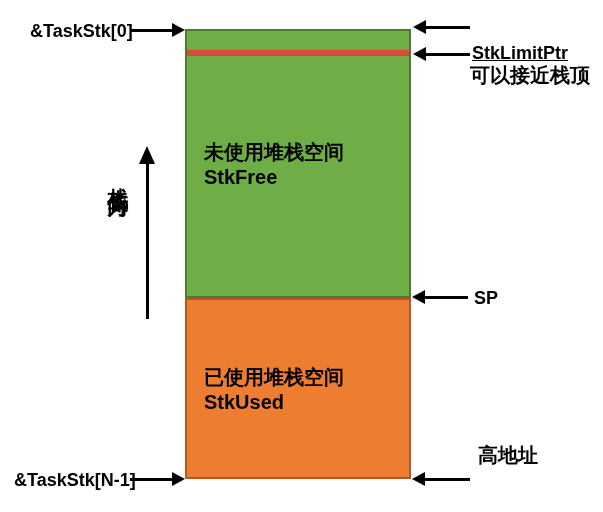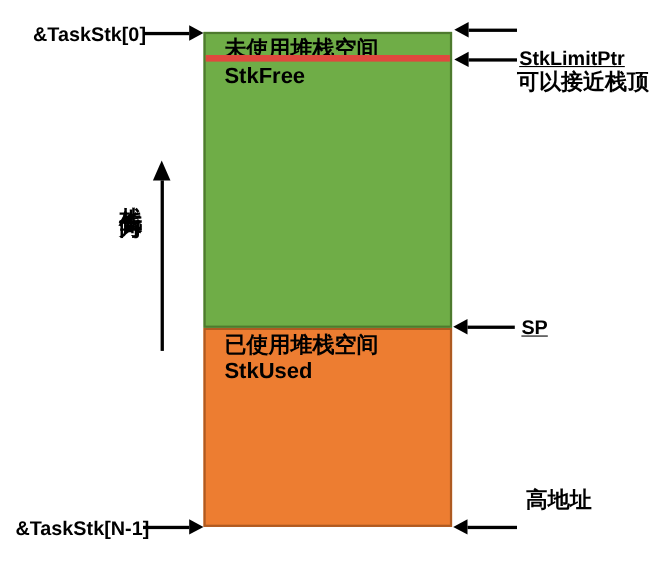--- a/index.html
+++ b/index.html
@@ -10,21 +10,21 @@
     background: #ffffff;
     font-family: "Liberation Sans", sans-serif;
     font-weight: bold;
     color: #000000;
     overflow: hidden;
   }
   .label { position: absolute; white-space: nowrap; line-height: 1.15; }
 
   
   .stack { position: absolute; left: 185px; top: 29px; width: 226px; height: 450px; }
-  .region { box-sizing: border-box; display: flex; justify-content: center; padding-left: 17px; }
+  .region { box-sizing: border-box; display: flex; align-items: center; justify-content: center; padding-left: 17px; }
   .region-free {
     position: relative;
     height: 269px;
     background: #6FAD47;
     border: 2px solid #4E7A2E;
   }
   .region-used {
     height: 181px;
     background: #ED7D31;
     border: 2px solid #AE5A21;
@@ -44,21 +44,21 @@
   .varrow { position: absolute; display: flex; flex-direction: column; align-items: center; width: 16px; }
   .varrow .vshaft { width: 3px; background: #000; flex: 1; }
   .head-up { width: 0; height: 0; border-left: 8px solid transparent; border-right: 8px solid transparent; border-bottom: 18px solid #000; }
 
   
   .lbl-taskstk0   { left: 30px;  top: 21px;  font-size: 18px; }
   .lbl-taskstkN1  { left: 14px;  top: 470px; font-size: 18px; }
   .lbl-lowaddr    { left: 478px; top: 16px;  font-size: 20px; }
   .lbl-stklimit   { left: 472px; top: 43px;  font-size: 18px; text-decoration: underline; }
   .lbl-limitnote  { left: 470px; top: 64px;  font-size: 20px; }
-  .lbl-sp         { left: 474px; top: 288px; font-size: 18px; text-decoration: underline; }
+  .lbl-sp         { left: 474px; top: 288px; font-size: 18px; }
   .lbl-highaddr   { left: 478px; top: 444px; font-size: 20px; }
   .lbl-growth {
     left: 108px; top: 171px;
     font-size: 21px;
     writing-mode: vertical-lr;
     text-orientation: upright;
     letter-spacing: 2px;
     line-height: 1;
   }
 </style>

